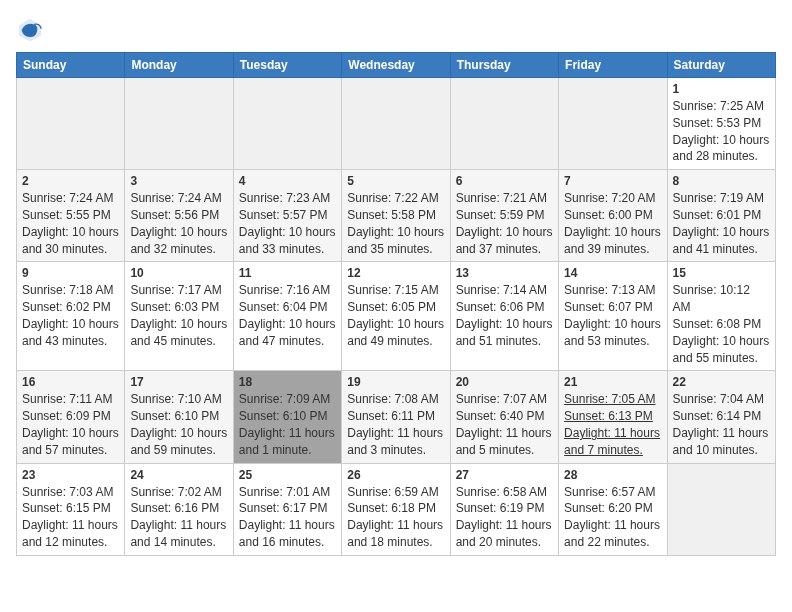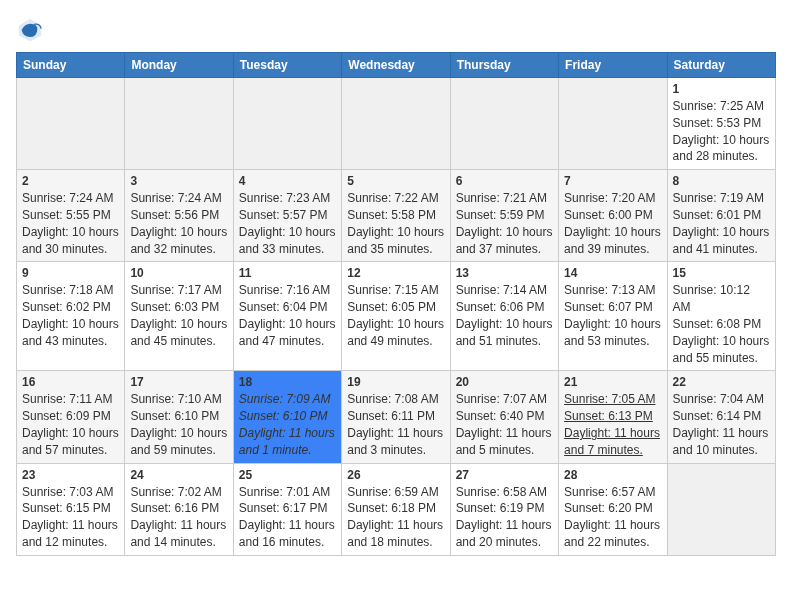--- a/index.html
+++ b/index.html
@@ -251,23 +251,23 @@
 Daylight: 10 hours
 and 57 minutes.</div>
         </td>
         <td style="background: rgb(245, 245, 245);">
           <span class="day-num">17</span>
           <div class="day-info" style="white-space: pre-line;">Sunrise: 7:10 AM
 Sunset: 6:10 PM
 Daylight: 10 hours
 and 59 minutes.</div>
         </td>
-        <td style="background: #3b82f6;">
+        <td style="background: #a3a3a3;">
           <span class="day-num">18</span>
-          <div class="day-info" style="white-space: pre-line; font-style: italic;">Sunrise: 7:09 AM
+          <div class="day-info" style="white-space: pre-line;">Sunrise: 7:09 AM
 Sunset: 6:10 PM
 Daylight: 11 hours
 and 1 minute.</div>
         </td>
         <td style="background: rgb(245, 245, 245);">
           <span class="day-num">19</span>
           <div class="day-info" style="white-space: pre-line;">Sunrise: 7:08 AM
 Sunset: 6:11 PM
 Daylight: 11 hours
 and 3 minutes.</div>

